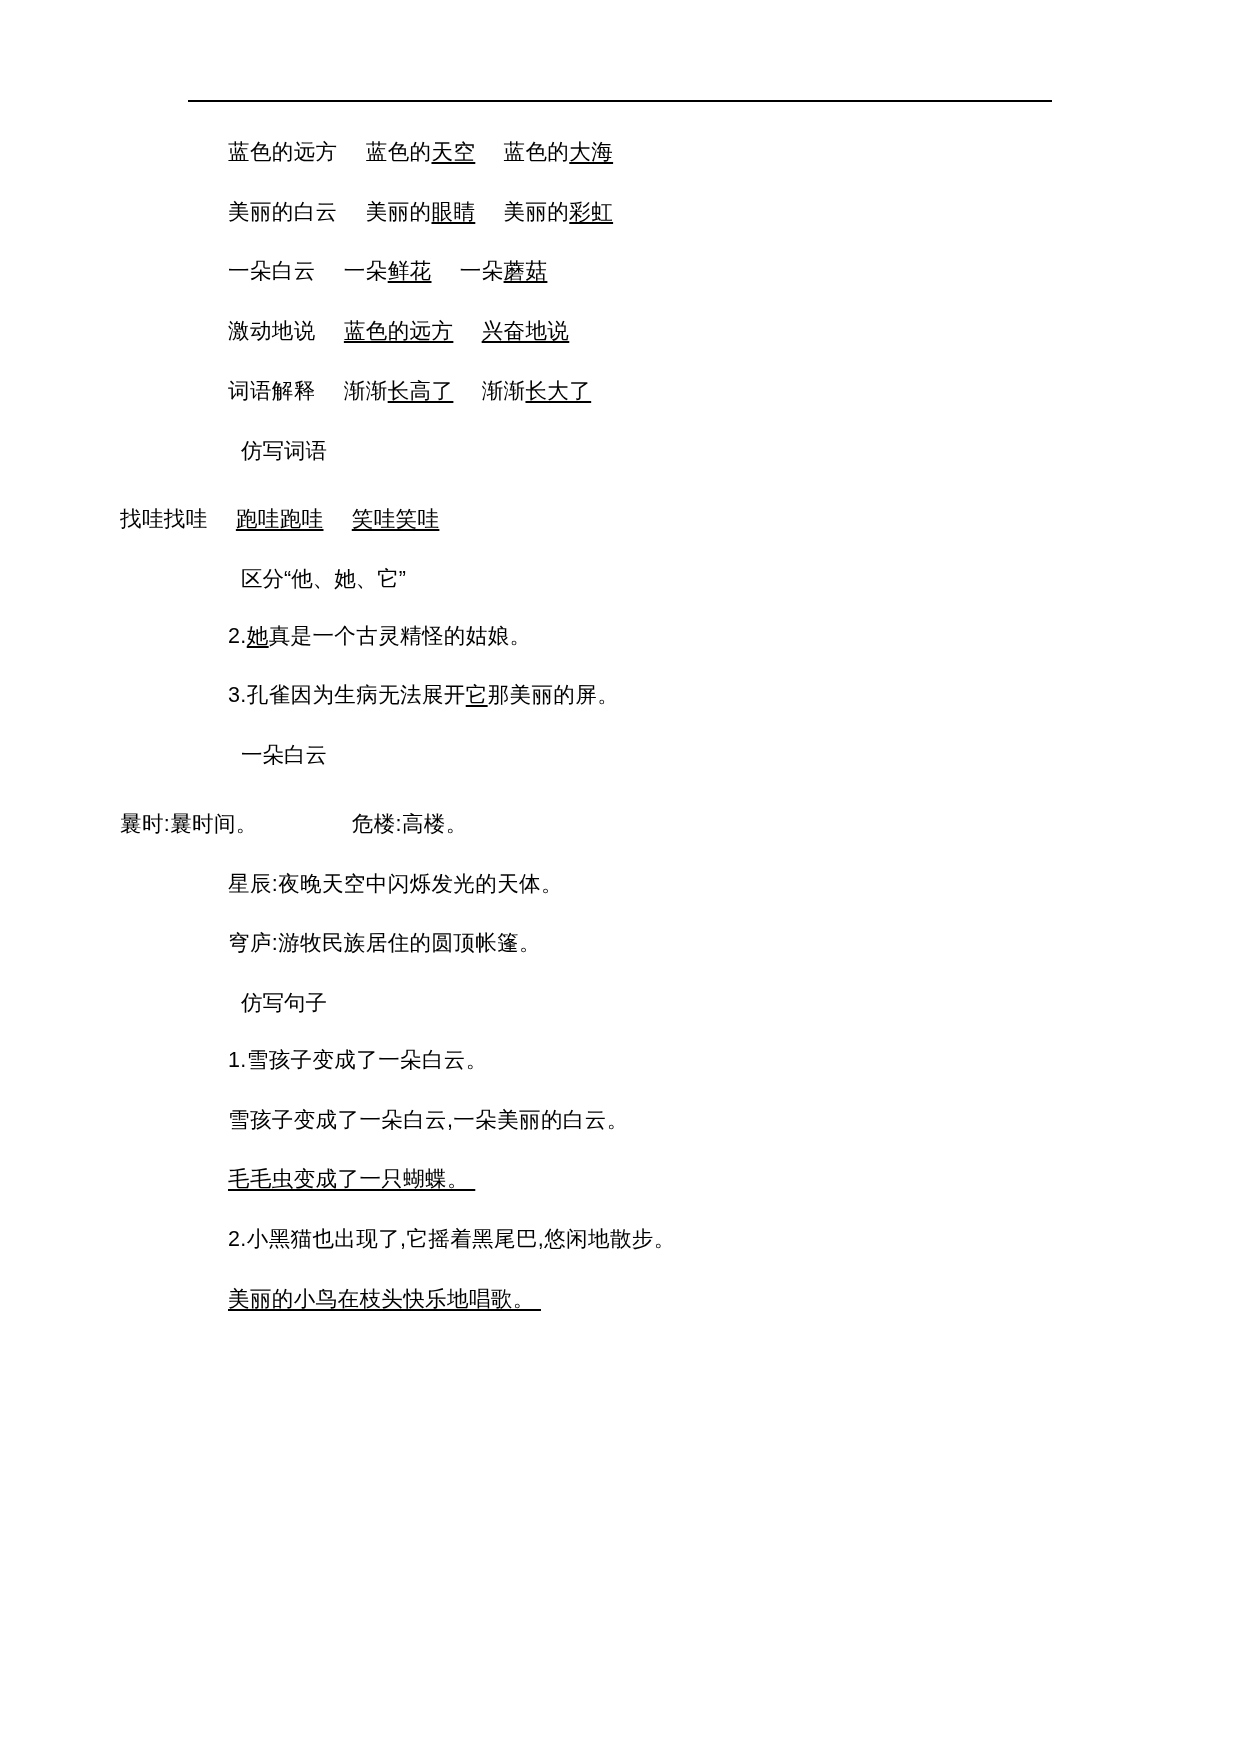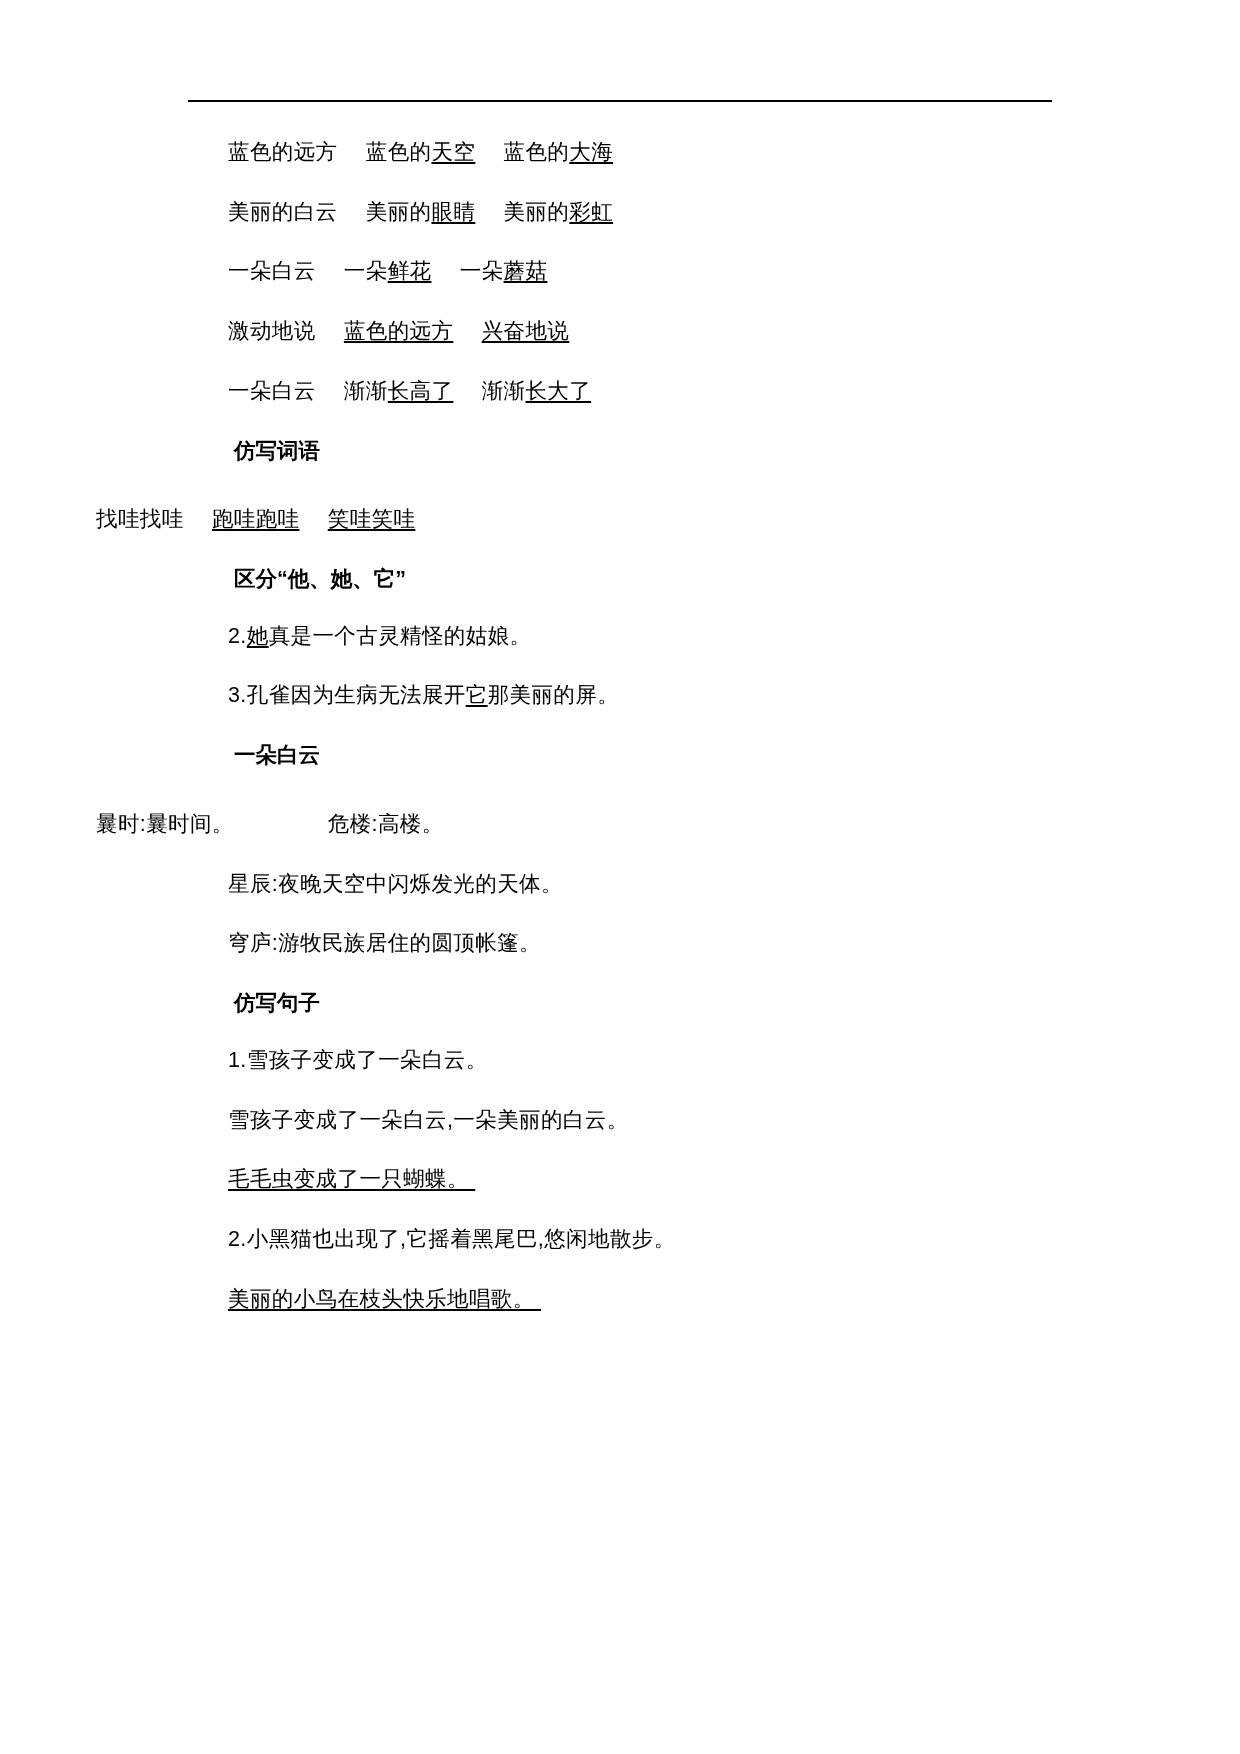--- a/index.html
+++ b/index.html
@@ -37,45 +37,44 @@
     width: 1240px;
   }
   .line {
     font-size: 21.5px;
     line-height: 1.15;
     margin: 0 0 35px 0;
     white-space: pre;
     letter-spacing: 0.4px;
   }
   .indent-1 { padding-left: 228px; }
-  .indent-2 { padding-left: 96px; margin-top: 44px; }
+  .indent-2 { padding-left: 120px; margin-top: 44px; }
   .u { text-decoration: underline; text-underline-offset: 3px; }
   .heading {
     font-size: 21.5px;
     line-height: 1.15;
-    margin: 0 0 32px 6px;
+    margin: 0 0 32px 13px;
     padding-left: 228px;
     white-space: pre;
-    font-weight: bold;
   }
 </style>
 </head>
 <body>
 
 <div class="page">
 
   <div class="top-rule"></div>
 
   <div class="content">
 
     <div class="line indent-1"><span>蓝色的远方　 蓝色的</span><span class="u">天空</span><span>　 蓝色的</span><span class="u">大海</span></div>
     <div class="line indent-1"><span>美丽的白云　 美丽的</span><span class="u">眼睛</span><span>　 美丽的</span><span class="u">彩虹</span></div>
     <div class="line indent-1"><span>一朵白云　 一朵</span><span class="u">鲜花</span><span>　 一朵</span><span class="u">蘑菇</span></div>
     <div class="line indent-1"><span>激动地说　 </span><span class="u">蓝色的远方</span><span>　 </span><span class="u">兴奋地说</span></div>
-    <div class="line indent-1"><span>一朵白云　 渐渐</span><span class="u">长高了</span><span>　 渐渐</span><span class="u">长大了</span></div>
+    <div class="line indent-1"><span>词语解释　 渐渐</span><span class="u">长高了</span><span>　 渐渐</span><span class="u">长大了</span></div>
 
     <div class="heading">仿写词语</div>
     <div class="line indent-2"><span>找哇找哇　 </span><span class="u">跑哇跑哇</span><span>　 </span><span class="u">笑哇笑哇</span></div>
 
     <div class="heading">区分“他、她、它”</div>
     <div class="line indent-1"><span>2.</span><span class="u">她</span><span>真是一个古灵精怪的姑娘。</span></div>
     <div class="line indent-1"><span>3.孔雀因为生病无法展开</span><span class="u">它</span><span>那美丽的屏。</span></div>
 
     <div class="heading">一朵白云</div>
     <div class="line indent-2"><span>曩时:曩时间。　　　　 危楼:高楼。</span></div>

